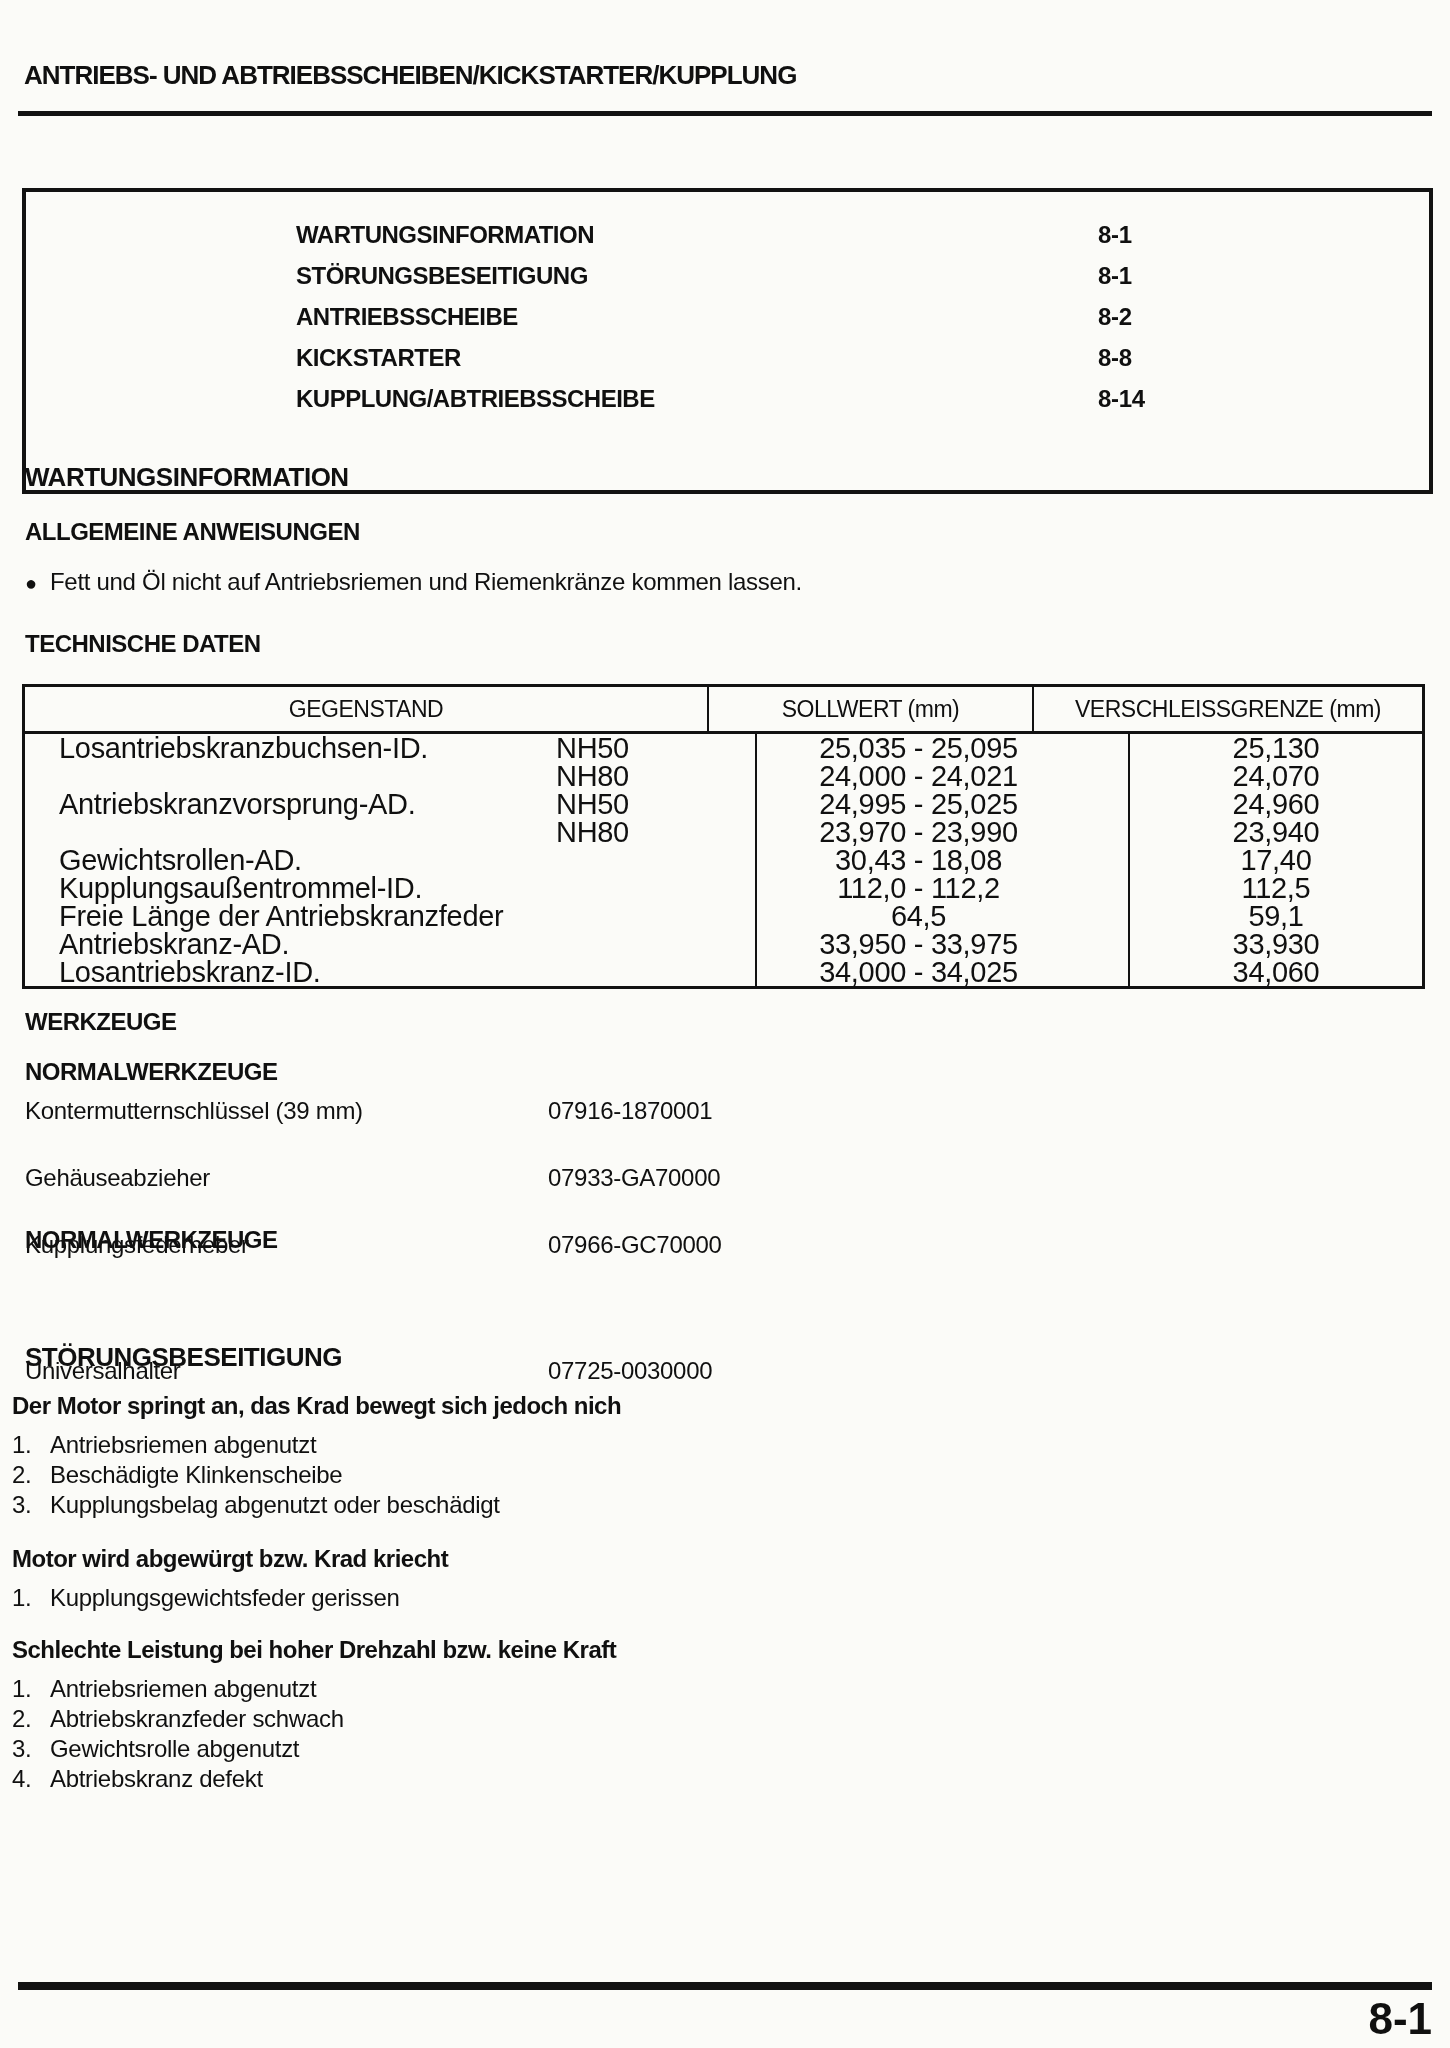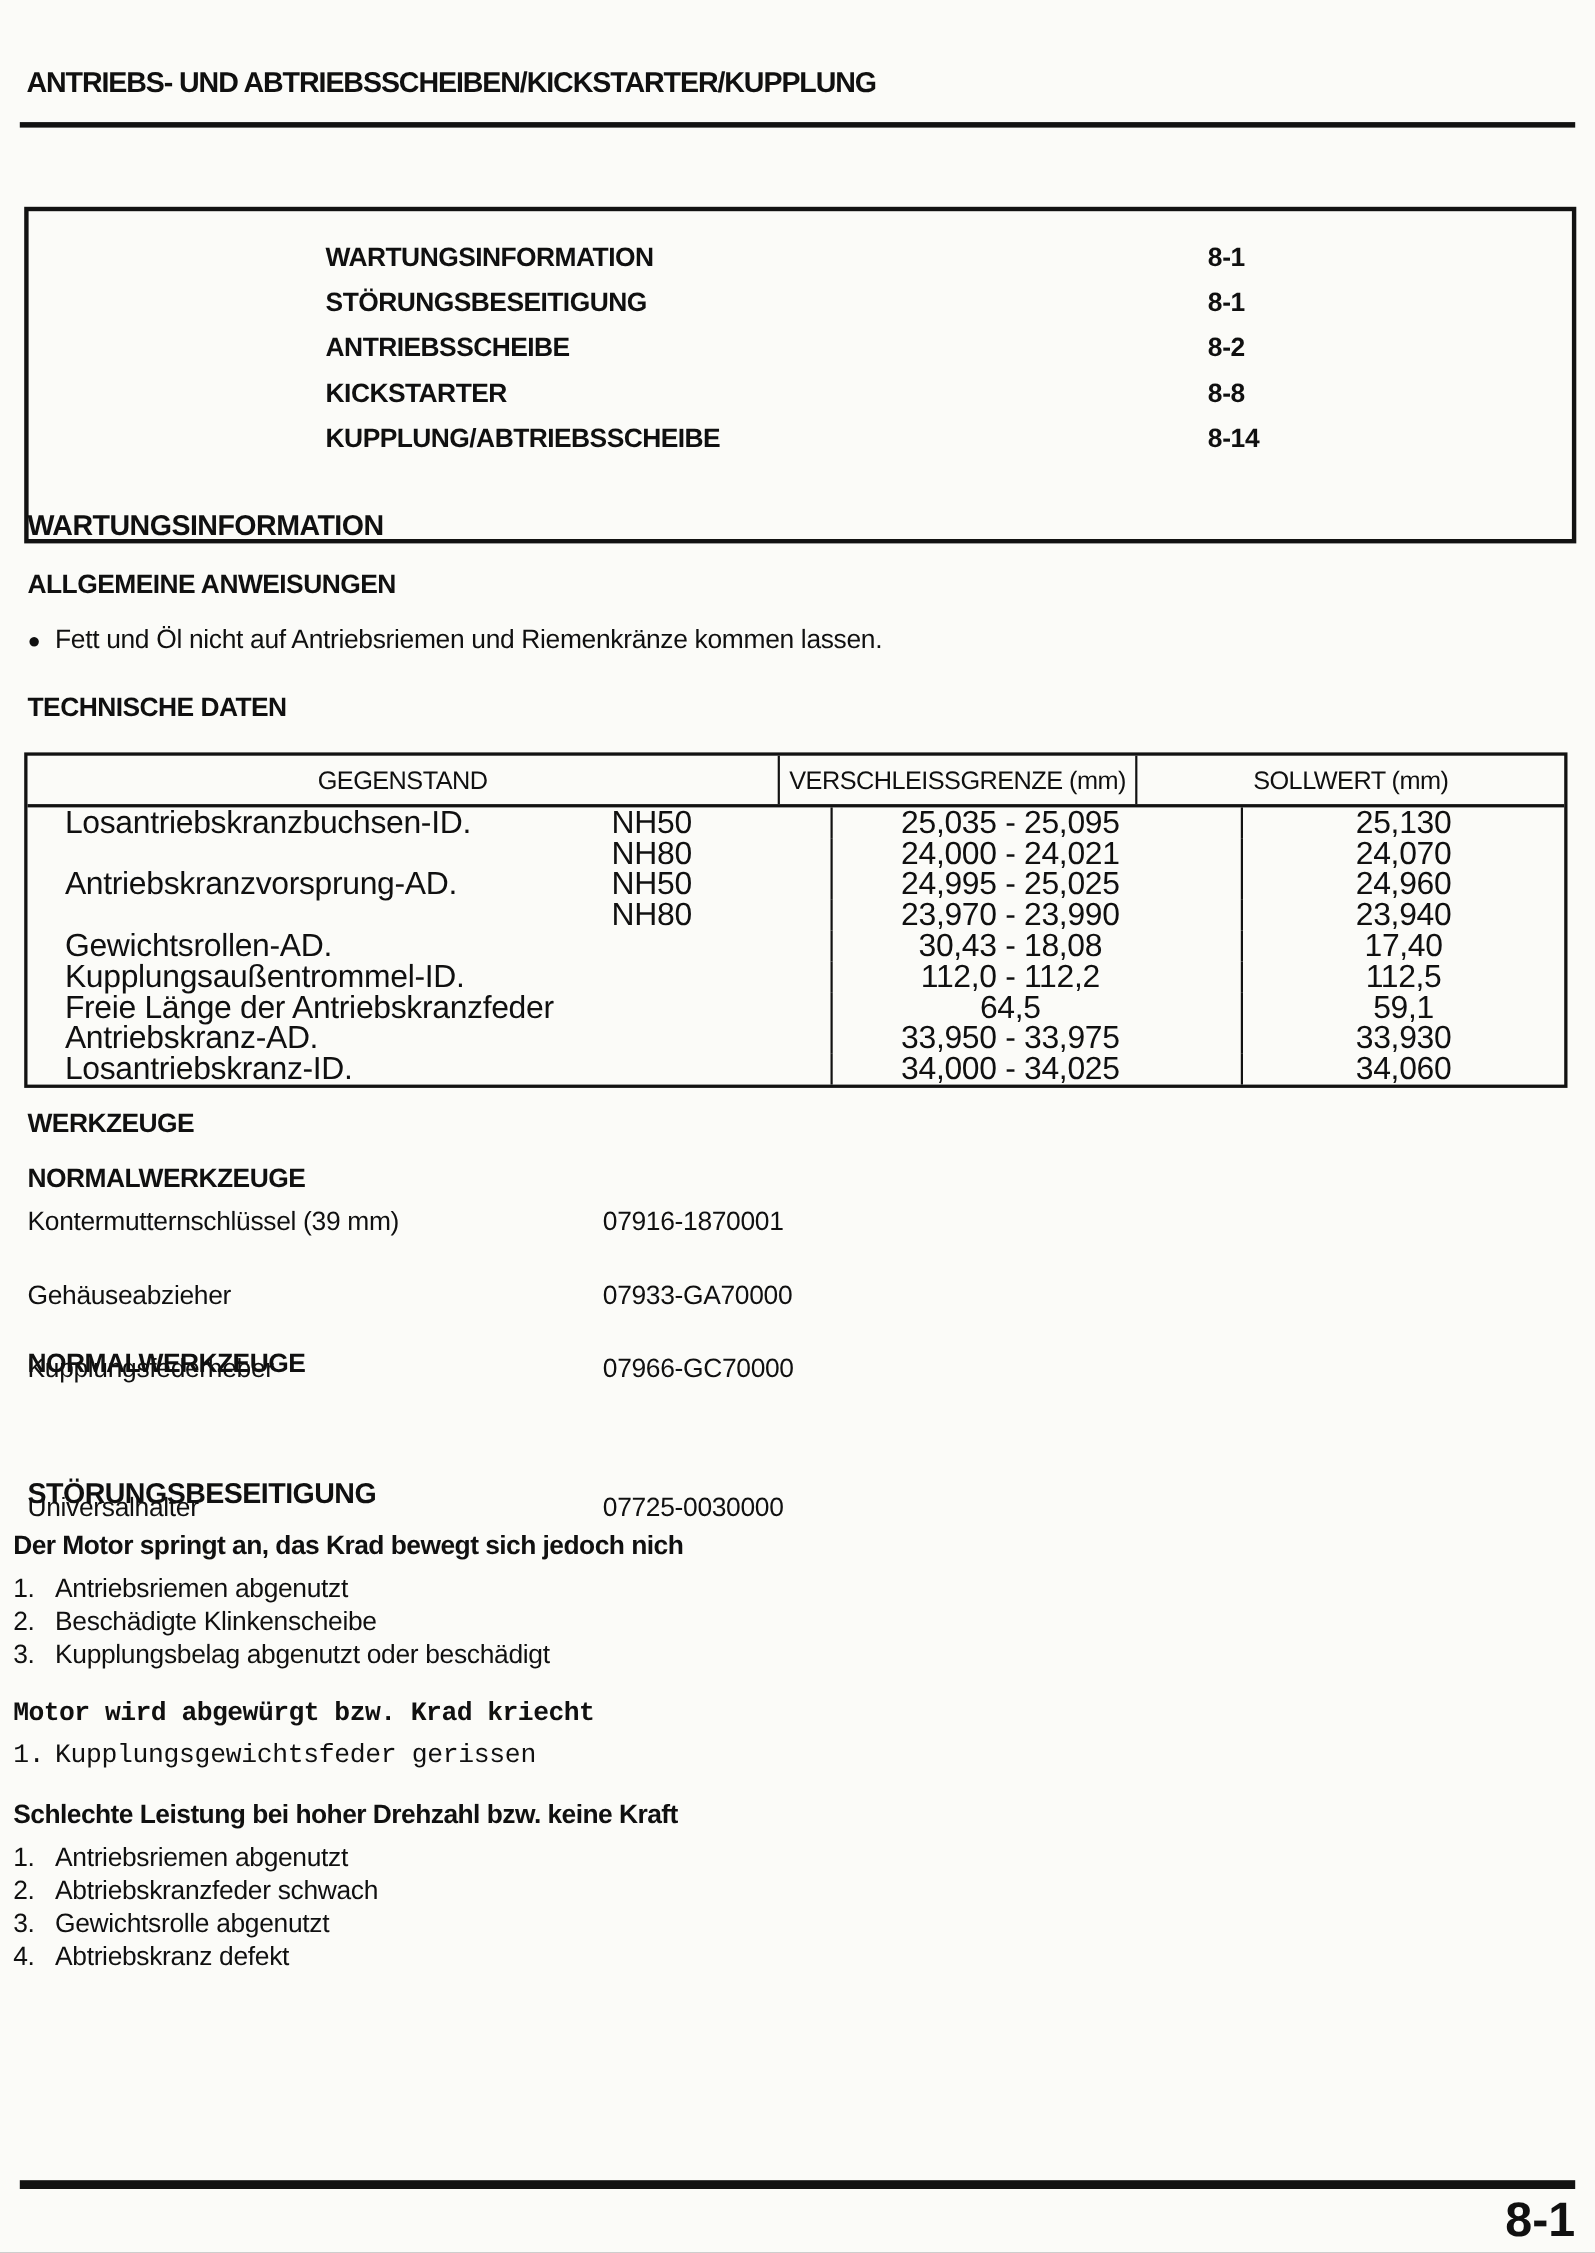--- a/index.html
+++ b/index.html
@@ -133,22 +133,22 @@
   <div class="abs bullet-line">
     <span class="bullet-dot">●</span>
     <span class="body-line">Fett und Öl nicht auf Antriebsriemen und Riemenkränze kommen lassen.</span>
   </div>
 
   <div class="abs h2" style="left:25px;top:630px;">TECHNISCHE DATEN</div>
 
   <div class="abs spec-table">
     <div class="thead">
       <div class="hc">GEGENSTAND</div>
+      <div class="hc bl">SOLLWERT (mm)</div>
       <div class="hc bl">VERSCHLEISSGRENZE (mm)</div>
-      <div class="hc bl">SOLLWERT (mm)</div>
     </div>
 
     <div class="trow">
       <div class="tc tc-item"><span>Losantriebskranzbuchsen-ID.</span><span class="item-model">NH50</span></div>
       <div class="tc tc-mid bl">25,035 - 25,095</div>
       <div class="tc tc-right bl">25,130</div>
     </div>
     <div class="trow">
       <div class="tc tc-item"><span></span><span class="item-model">NH80</span></div>
       <div class="tc tc-mid bl">24,000 - 24,021</div>
@@ -215,21 +215,21 @@
 
   <div class="abs h1" style="left:25px;top:1342px;">STÖRUNGSBESEITIGUNG</div>
 
   <div class="abs trouble-group" style="top:1392px;">
     <div class="tg-title">Der Motor springt an, das Krad bewegt sich jedoch nich</div>
     <div class="tg-item"><span class="num">1.</span><span>Antriebsriemen abgenutzt</span></div>
     <div class="tg-item"><span class="num">2.</span><span>Beschädigte Klinkenscheibe</span></div>
     <div class="tg-item"><span class="num">3.</span><span>Kupplungsbelag abgenutzt oder beschädigt</span></div>
   </div>
 
-  <div class="abs trouble-group" style="top:1545px;font-family:Liberation Mono, monospace;">
+  <div class="abs trouble-group" style="top:1545px;">
     <div class="tg-title">Motor wird abgewürgt bzw. Krad kriecht</div>
     <div class="tg-item"><span class="num">1.</span><span>Kupplungsgewichtsfeder gerissen</span></div>
   </div>
 
   <div class="abs trouble-group" style="top:1636px;">
     <div class="tg-title">Schlechte Leistung bei hoher Drehzahl bzw. keine Kraft</div>
     <div class="tg-item"><span class="num">1.</span><span>Antriebsriemen abgenutzt</span></div>
     <div class="tg-item"><span class="num">2.</span><span>Abtriebskranzfeder schwach</span></div>
     <div class="tg-item"><span class="num">3.</span><span>Gewichtsrolle abgenutzt</span></div>
     <div class="tg-item"><span class="num">4.</span><span>Abtriebskranz defekt</span></div>

